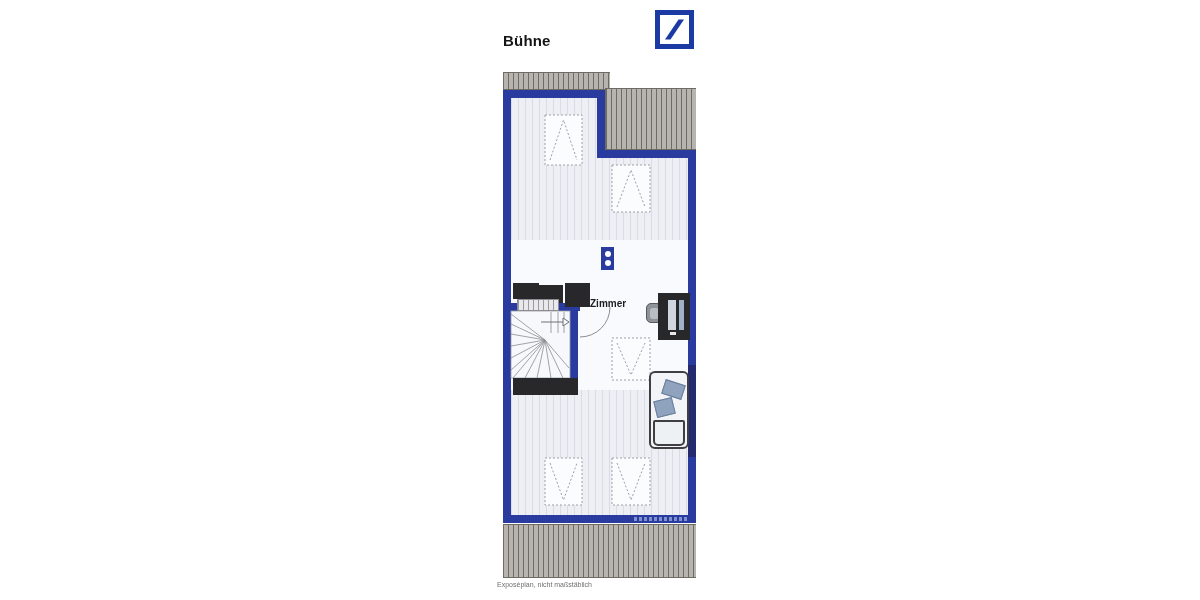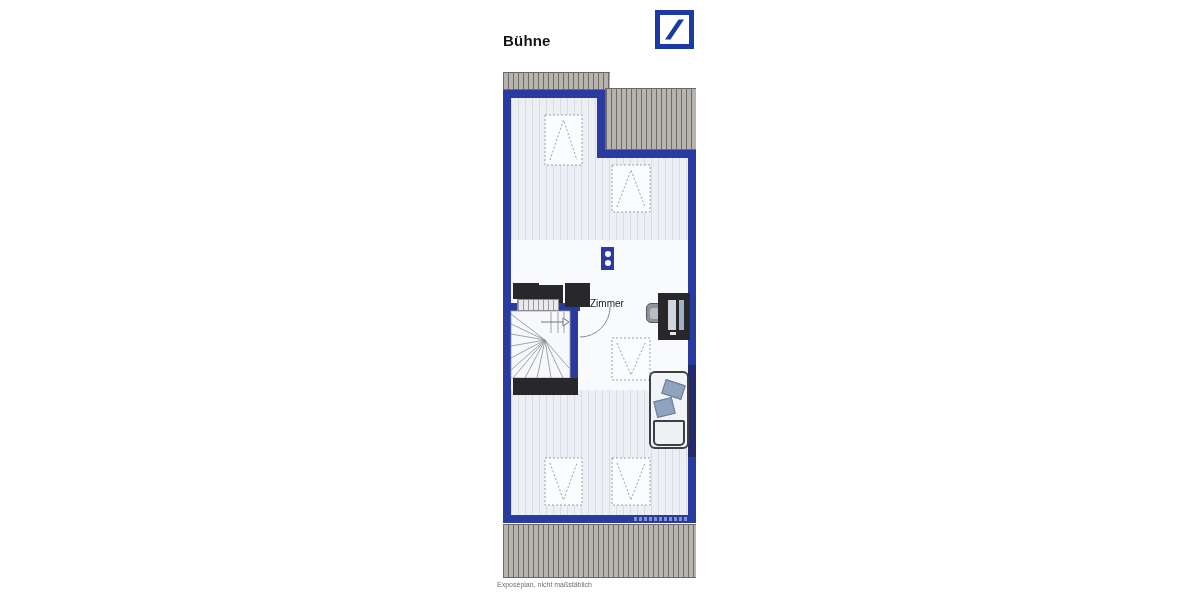--- a/index.html
+++ b/index.html
@@ -97,21 +97,21 @@
 
   .socket {
     position:absolute; left:98px; top:175px; width:13px; height:23px;
     background:var(--color-wall,#2a3ba0); display:flex; flex-direction:column;
     align-items:center; justify-content:space-evenly;
   }
   .socket i { width:6px; height:6px; background:#fff; border-radius:50%; }
 
   .room-label {
     position:absolute; left:87px; top:226px;
-    font-size:10px; font-weight:400; color:#1d1d1f;
+    font-size:10px; font-weight:700; color:#1d1d1f;
   }
 
   .wall-watermark {
     position:absolute; left:131px; top:445px; width:55px; height:4px;
     background:repeating-linear-gradient(90deg,#8fa0d8 0 3px,transparent 3px 5px);
     opacity:.85;
   }
 
   .footnote {
     position:absolute; right:504px; top:581px;

